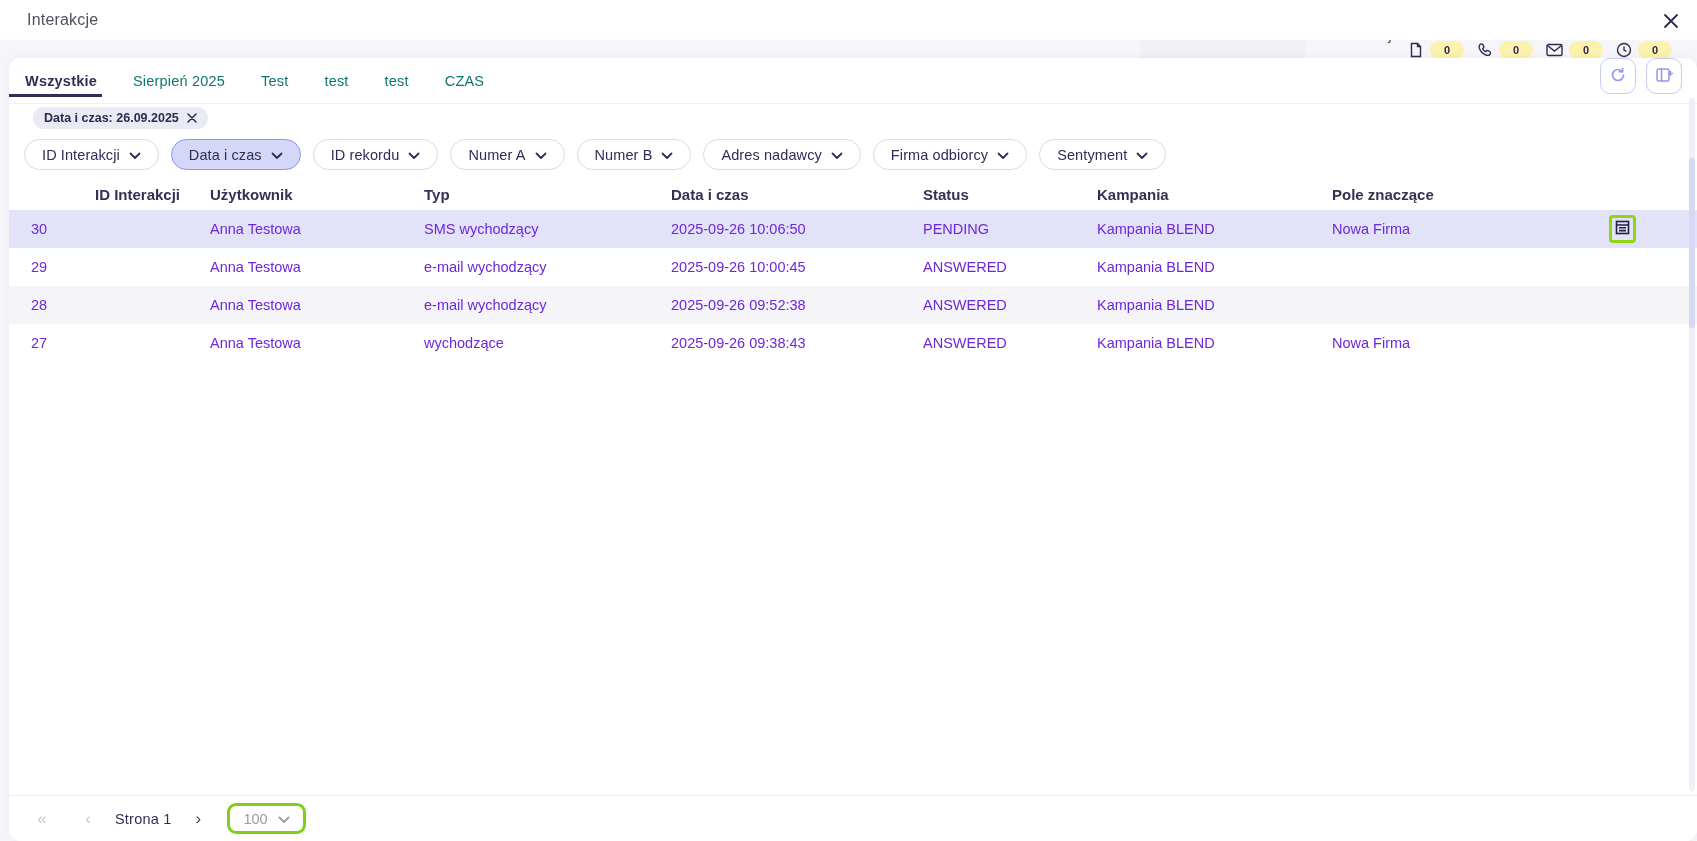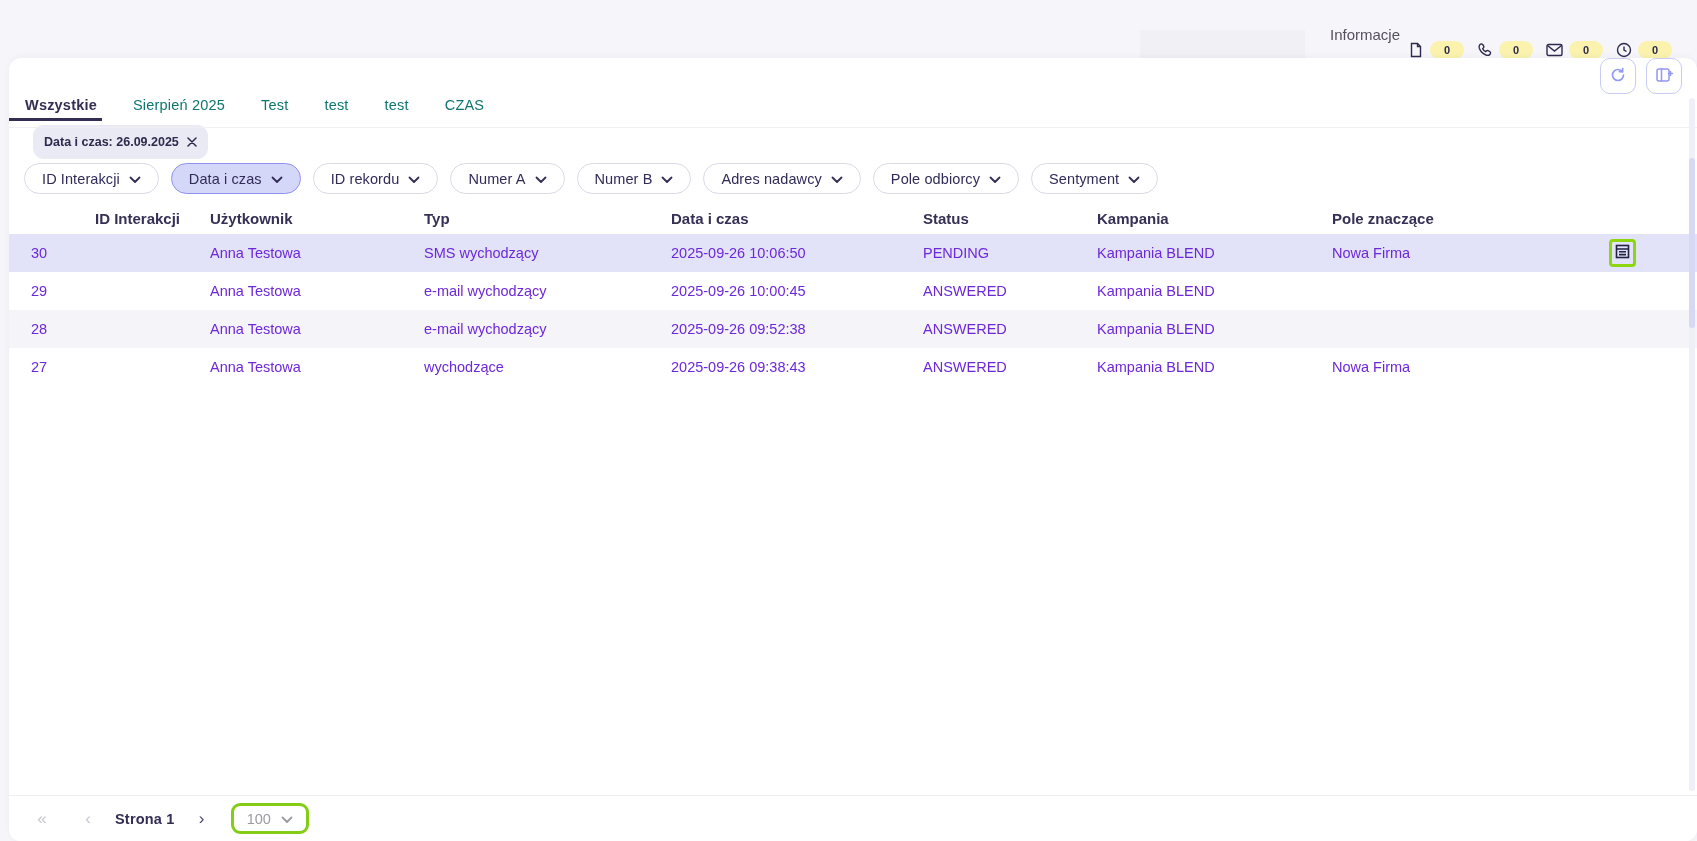--- a/index.html
+++ b/index.html
@@ -22,34 +22,34 @@
   .titlebar-title { position:absolute; left:27px; top:11px; font-size:16px; color:#50505e; letter-spacing:.2px; }
   .close-btn { position:absolute; right:14px; top:10px; width:24px; height:24px; border:none; background:transparent;
                cursor:pointer; display:flex; align-items:center; justify-content:center; }
 
   
   .card { position:absolute; left:9px; right:0; top:58px; bottom:0; background:#ffffff; border-radius:12px;
           z-index:20; box-shadow:0 -1px 6px rgba(40,40,80,.05); }
 
   
   .tabs { position:relative; height:46px; display:flex; align-items:center; gap:36px; padding:0 16px;
-          border-bottom:1px solid #f0f0f4;margin-top:24px; }
+          border-bottom:1px solid #f0f0f4; }
   .tab { position:relative; height:100%; display:flex; align-items:center; font-size:14.5px; color:#0f766e;
          cursor:pointer; background:none; border:none; font-family:inherit; letter-spacing:.2px; }
   .tab.active { color:#332d54; font-weight:700; }
   .tab.active::after { content:""; position:absolute; left:-16px; right:-5px; bottom:6px; height:3px; background:#332d54; }
 
   
   .card-toolbar { position:absolute; top:0; right:15px; display:flex; gap:10px; z-index:5; }
   .tool-btn { width:36px; height:36px; border:1px solid #c9cbf5; border-radius:10px; background:#fff;
               display:flex; align-items:center; justify-content:center; cursor:pointer; }
 
   
   .chip-row { margin-top:3px; padding-left:24px; height:22px; display:flex; align-items:center; }
-  .chip { display:inline-flex; align-items:center; gap:8px; height:34px; padding:0 11px; border-radius:11px;
+  .chip { display:inline-flex; align-items:center; gap:8px; height:22px; padding:0 11px; border-radius:11px;
           background:#e9eaf3; font-size:12.5px; font-weight:700; color:#2e2a4d; cursor:pointer; }
   .chip svg { display:block; }
 
   
   .filter-row { margin-top:10px; padding-left:15px; display:flex; gap:12px; height:31px; }
   .filter-btn { display:inline-flex; align-items:center; gap:9px; height:31px; padding:0 17px; border-radius:16px;
                 border:1px solid #d9dae8; background:#fff; font-size:14.5px; color:#312b58; cursor:pointer;
                 font-family:inherit; letter-spacing:.1px; white-space:nowrap; }
   .filter-btn.active { background:#d5d7f8; border-color:#8f93ef; }
 
@@ -72,21 +72,21 @@
   .scroll-thumb { position:absolute; top:60px; right:0; width:6px; height:170px; background:#d6d8f4; border-radius:3px; }
 
   
   .pagination { position:absolute; left:0; right:0; bottom:0; height:46px; border-top:1px solid #ededf2;
                 display:flex; align-items:center; padding-left:20px; gap:0; border-radius:0 0 12px 12px; background:#fff; }
   .pg-btn { border:none; background:transparent; font-size:17px; cursor:pointer; width:26px; height:26px;
             display:flex; align-items:center; justify-content:center; font-family:inherit; }
   .pg-btn.disabled { color:#c7c7d1; }
   .pg-btn.enabled { color:#49436b; }
   .pg-first { margin-right:20px; } .pg-prev { margin-right:14px; } .pg-next { margin-left:14px; margin-right:16px; }
-  .pg-label { font-size:14.5px; color:#332d54; font-weight:700; letter-spacing:.2px; }
+  .pg-label { font-size:14.5px; color:#332d54; font-weight:400; letter-spacing:.2px; }
   .pg-size { display:inline-flex; align-items:center; gap:10px; height:31px; padding:0 13px; border:3px solid #84cc16;
              border-radius:9px; background:#fff; color:#9a9aa2; font-size:14.5px; cursor:pointer; font-family:inherit; }
 </style>
 </head>
 <body>
 
 <div class="screen">
 
   <div class="underlay">
     <div class="underlay-grayblock"></div>
@@ -123,20 +123,30 @@
           <svg width="16" height="16" viewBox="0 0 16 16" fill="none" stroke="#2e2a4d" stroke-width="1.4">
             <circle cx="8" cy="8" r="6.5"></circle>
               <path d="M8 4.5V8l2.5 1.5"></path>
           </svg>
         </span>
         <span class="badge-pill">0</span>
       </div>
     </div>
   </div>
 
+  <div class="titlebar">
+    <div class="titlebar-title">Interakcje</div>
+    <button class="close-btn" aria-label="close">
+      <span>
+        <svg width="18" height="18" viewBox="0 0 18 18" fill="none" stroke="#2e2a4d" stroke-width="1.8" stroke-linecap="round">
+          <path d="M3 3l12 12M15 3 3 15"></path>
+        </svg>
+      </span>
+    </button>
+  </div>
 
   <div class="card">
 
     <div class="card-toolbar">
       <button class="tool-btn" aria-label="refresh">
         <span>
           <svg width="18" height="18" viewBox="0 0 18 18" fill="none" stroke="#9398f2" stroke-width="1.7" stroke-linecap="round">
             <path d="M14.5 9A5.5 5.5 0 1 1 9 3.5c1.8 0 3.4.9 4.4 2.2"></path>
             <path d="M13.6 2.5v3.2h-3.2" stroke-linejoin="round"></path>
           </svg>
@@ -204,21 +214,21 @@
               <path d="M1.5 1.5 6 6l4.5-4.5"></path>
             </svg></span>
       </button>
       <button class="filter-btn">
         <span>Adres nadawcy</span>
         <span><svg width="12" height="8" viewBox="0 0 12 8" fill="none" stroke="#332d54" stroke-width="1.8" stroke-linecap="round" stroke-linejoin="round">
               <path d="M1.5 1.5 6 6l4.5-4.5"></path>
             </svg></span>
       </button>
       <button class="filter-btn">
-        <span>Pole odbiorcy</span>
+        <span>Firma odbiorcy</span>
         <span><svg width="12" height="8" viewBox="0 0 12 8" fill="none" stroke="#332d54" stroke-width="1.8" stroke-linecap="round" stroke-linejoin="round">
               <path d="M1.5 1.5 6 6l4.5-4.5"></path>
             </svg></span>
       </button>
       <button class="filter-btn">
         <span>Sentyment</span>
         <span><svg width="12" height="8" viewBox="0 0 12 8" fill="none" stroke="#332d54" stroke-width="1.8" stroke-linecap="round" stroke-linejoin="round">
               <path d="M1.5 1.5 6 6l4.5-4.5"></path>
             </svg></span>
       </button>

